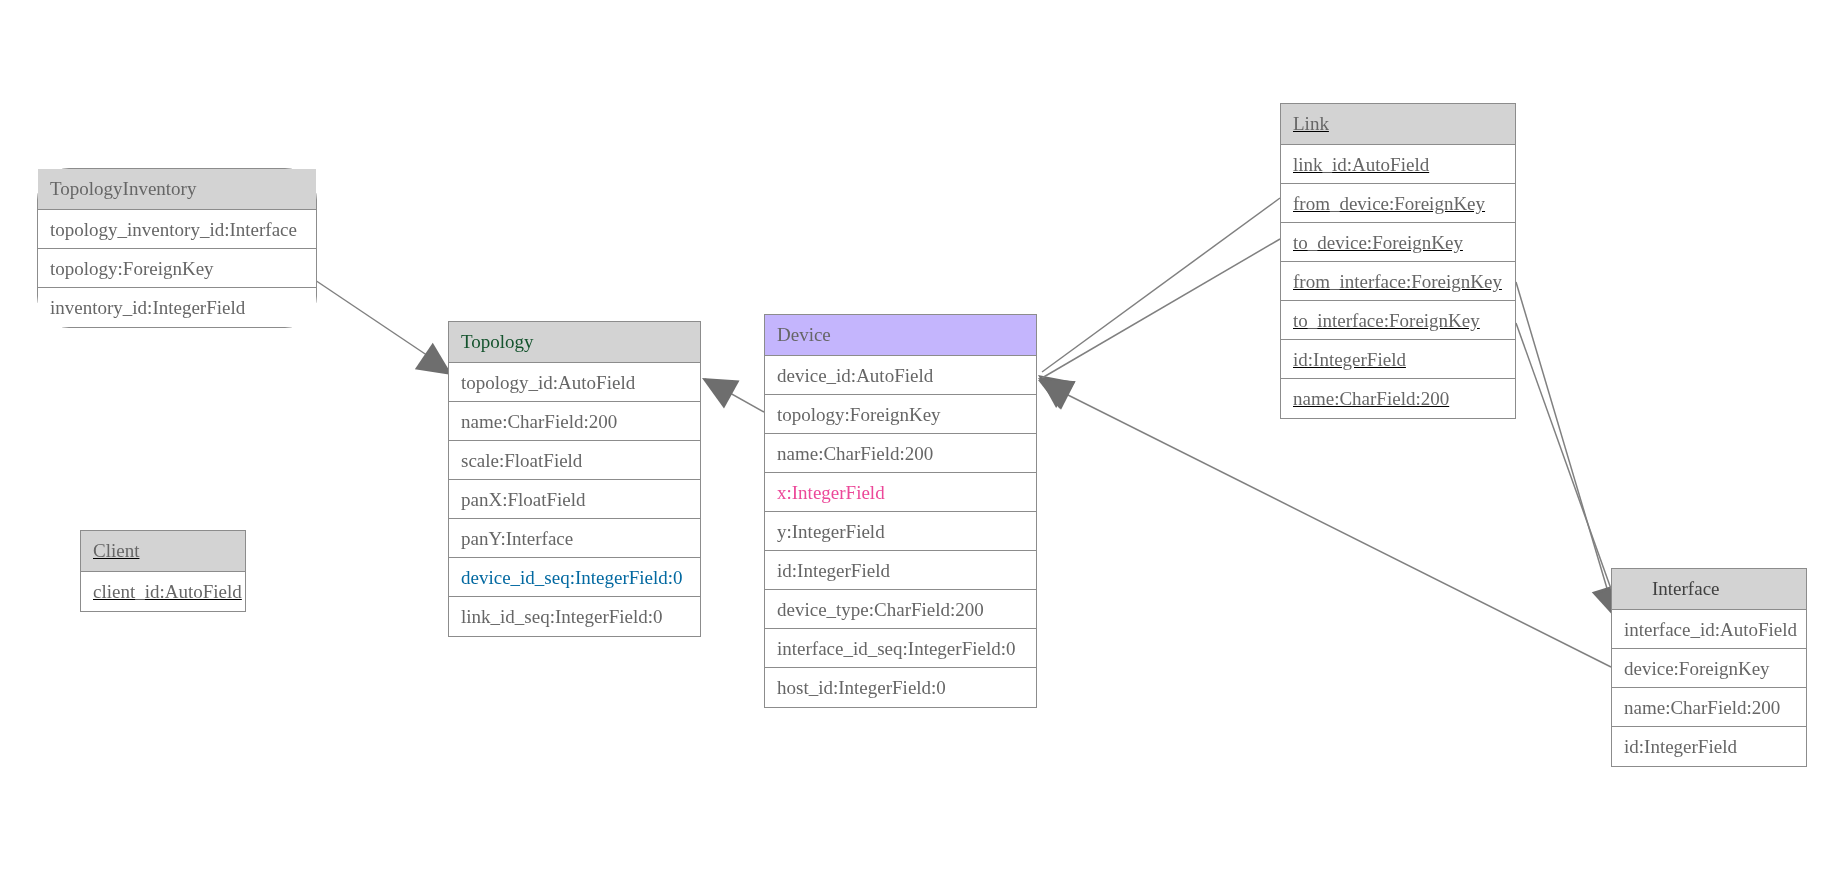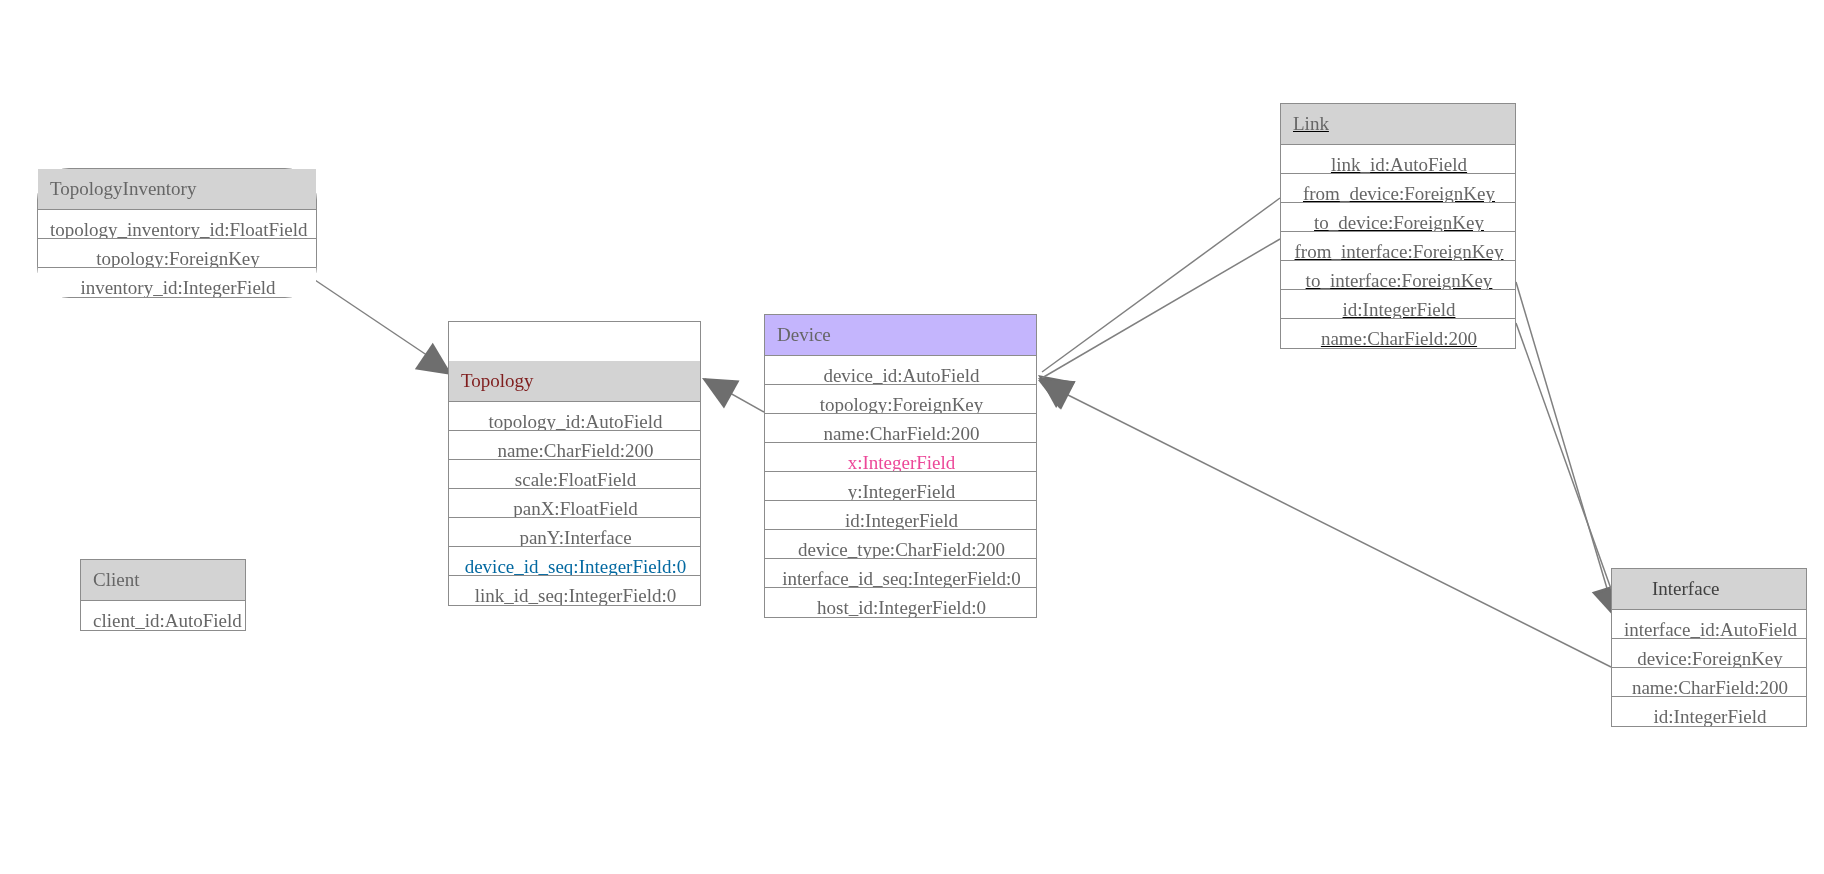--- a/index.html
+++ b/index.html
@@ -46,26 +46,25 @@
     padding: 0 0 0 12px;
     white-space: nowrap;
     overflow: hidden;
   }
   .entity-field {
     box-sizing: border-box;
     border-bottom: 1px solid #8c8c8c;
     color: #666666;
     font-size: 19px;
     line-height: 40px;
-    height: 29px;
+    height: 39px;
     padding: 0 10px 0 12px;
     white-space: nowrap;
     overflow: hidden;
     background: #ffffff;
-    text-align: center;
   }
   .entity-field:last-child {
     border-bottom: none;
   }
 </style>
 </head>
 <body>
 
 <div id="canvas">
 
@@ -95,30 +94,30 @@
         <polygon points="0,0 -34,-16 -34,16" fill="#6e6e6e" transform="translate(1617,620) rotate(73)"></polygon>
       </g>
       <g>
         <path d="M 1516 323 L 1620 614" stroke="#808080" stroke-width="1.5" fill="none"></path>
         <polygon points="0,0 -34,-16 -34,16" fill="#6e6e6e" transform="translate(1622,621) rotate(70)"></polygon>
       </g>
     </svg>
 
 <div class="entity" style="left: 37px; top: 168px; width: 280px; border-color: rgb(140, 140, 140); border-radius: 32px;">
       <div class="entity-header" style="background: rgb(211, 211, 211); color: rgb(102, 102, 102); border-bottom-color: rgb(140, 140, 140);">TopologyInventory</div>
-      <div class="entity-field" style="color: rgb(102, 102, 102); border-bottom-color: rgb(140, 140, 140);">topology_inventory_id:FloatField</div>
+      <div class="entity-field" style="color: rgb(102, 102, 102); border-bottom-color: rgb(140, 140, 140);">topology_inventory_id:Interface</div>
       <div class="entity-field" style="color: rgb(102, 102, 102); border-bottom-color: rgb(140, 140, 140);">topology:ForeignKey</div>
       <div class="entity-field" style="color: rgb(102, 102, 102); border-bottom-color: rgb(140, 140, 140);">inventory_id:IntegerField</div>
     </div>
-    <div class="entity" style="left: 80px; top: 559px; width: 166px; border-color: rgb(140, 140, 140);">
+    <div class="entity" style="left: 80px; top: 530px; width: 166px; border-color: rgb(140, 140, 140); text-decoration: underline;">
       <div class="entity-header" style="background: rgb(211, 211, 211); color: rgb(102, 102, 102); border-bottom-color: rgb(140, 140, 140);">Client</div>
       <div class="entity-field" style="color: rgb(102, 102, 102); border-bottom-color: rgb(140, 140, 140);">client_id:AutoField</div>
     </div>
     <div class="entity" style="left: 448px; top: 321px; width: 253px; border-color: rgb(140, 140, 140);">
-      <div class="entity-header" style="background: rgb(211, 211, 211); color: #7f1d1d; border-bottom-color: rgb(140, 140, 140); margin-top: 39px;">Topology</div>
+      <div class="entity-header" style="background: rgb(211, 211, 211); color: #14532d; border-bottom-color: rgb(140, 140, 140);">Topology</div>
       <div class="entity-field" style="color: rgb(102, 102, 102); border-bottom-color: rgb(140, 140, 140);">topology_id:AutoField</div>
       <div class="entity-field" style="color: rgb(102, 102, 102); border-bottom-color: rgb(140, 140, 140);">name:CharField:200</div>
       <div class="entity-field" style="color: rgb(102, 102, 102); border-bottom-color: rgb(140, 140, 140);">scale:FloatField</div>
       <div class="entity-field" style="color: rgb(102, 102, 102); border-bottom-color: rgb(140, 140, 140);">panX:FloatField</div>
       <div class="entity-field" style="color: rgb(102, 102, 102); border-bottom-color: rgb(140, 140, 140);">panY:Interface</div>
       <div class="entity-field" style="color: #0369a1; border-bottom-color: rgb(140, 140, 140);">device_id_seq:IntegerField:0</div>
       <div class="entity-field" style="color: rgb(102, 102, 102); border-bottom-color: rgb(140, 140, 140);">link_id_seq:IntegerField:0</div>
     </div>
     <div class="entity" style="left: 764px; top: 314px; width: 273px; border-color: rgb(140, 140, 140);">
       <div class="entity-header" style="background: #c4b5fd; color: rgb(102, 102, 102); border-bottom-color: rgb(140, 140, 140);">Device</div>

